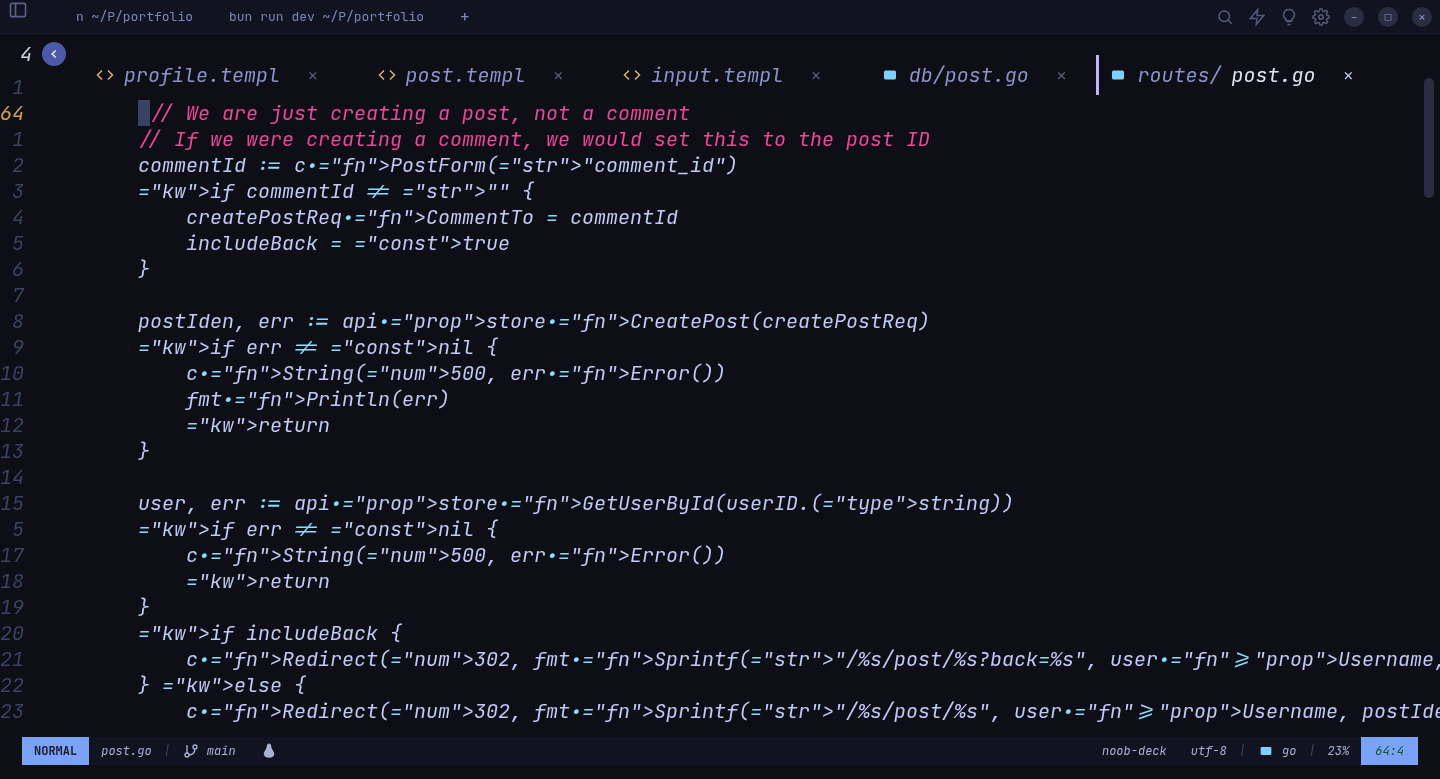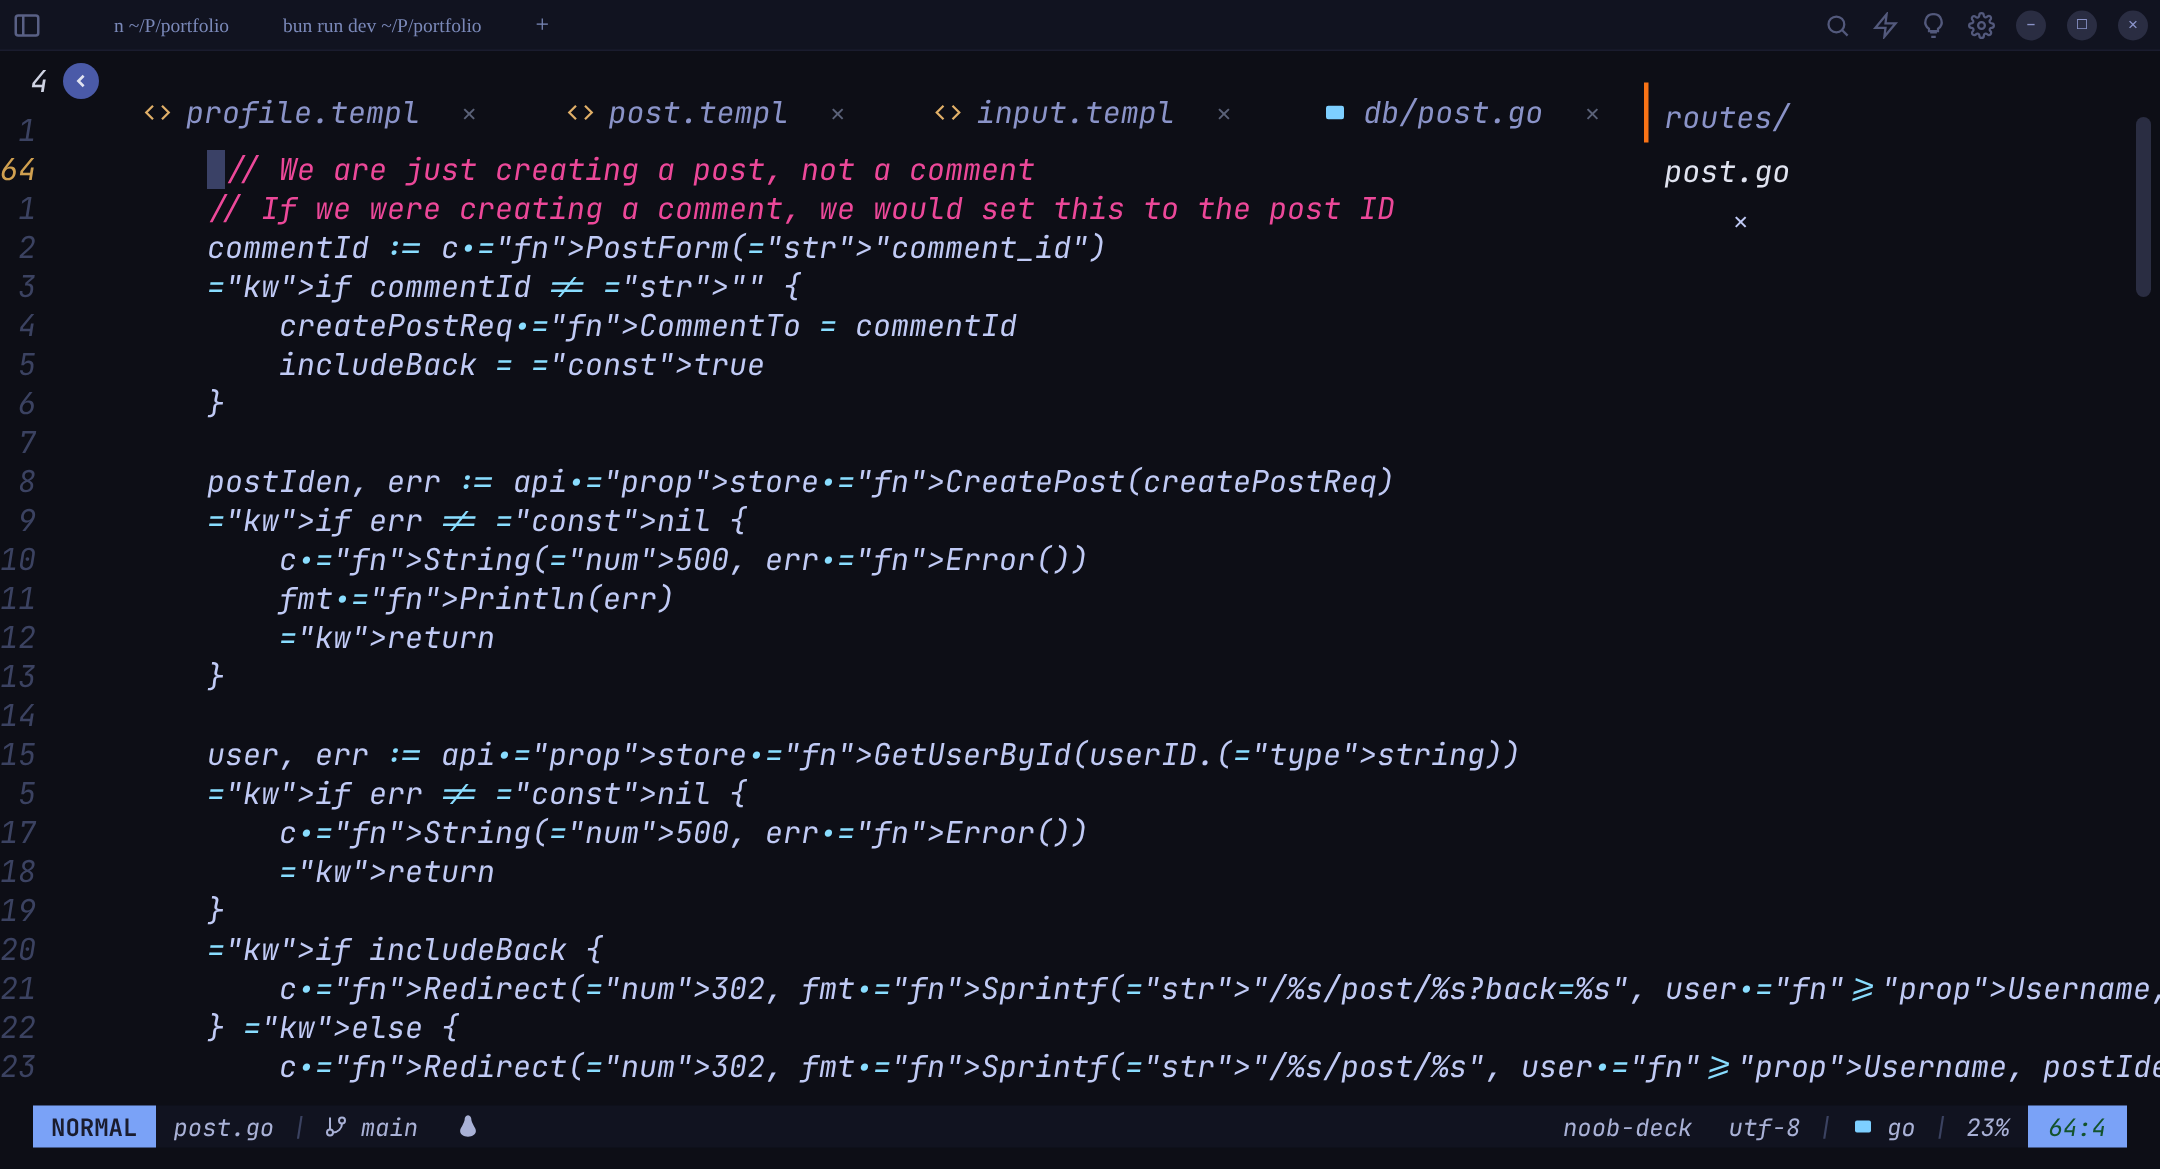--- a/index.html
+++ b/index.html
@@ -14,21 +14,21 @@
   position: relative;
 }
 .window-chrome {
   height: 34px;
   background: #111320;
   display: flex;
   align-items: center;
   padding: 0 8px;
   border-bottom: 1px solid #1a1c2e;
 }
-.chrome-left { display: flex; align-items: center; gap: 0; flex: 1; font-family: Liberation Serif, serif; }
+.chrome-left { display: flex; align-items: flex-start; gap: 0; flex: 1; }
 .panel-icon { width: 20px; height: 20px; margin-right: 30px; opacity: .6; }
 .os-tab {
   padding: 0 18px;
   height: 34px;
   display: flex;
   align-items: center;
   font-size: 13px;
   color: #7a88b8;
   cursor: pointer;
 }
@@ -53,39 +53,39 @@
   gap: 10px;
   padding: 0 10px;
   height: 40px;
   font-style: italic;
   font-size: 20px;
   margin-top: 42px;
 }
 .buftab .nm { color: #8a93c8; }
 .buftab.active .nm { color: #8a93c8; }
 .buftab.active .nm.bright { color: #e0e3f0; font-style: italic; }
-.buftab.active { border-left: 3px solid #f97316; flex-direction: column; }
+.buftab.active { border-left: 3px solid #c4b5fd; }
 .buftab .close { color: #5a6178; font-size: 16px; margin-left: 18px; cursor:pointer; font-style:normal; }
 .buftab .icon { width: 18px; height: 18px; }
 .code-wrap { display: flex; height: 676px; }
 .gutter { width: 90px; text-align: right; padding-right: 18px; color: #3b4261; font-size: 20px; line-height: 26px; font-style: italic;}
 .gutter .cur { color: #d0a050; }
 .code { flex: 1; font-size: 20px; line-height: 26px; white-space: pre; color: #c0caf5; font-style: italic;}
 .cm { color: #ec4899; }
 .op { color: #89ddff; }
 .cursor-col { display:inline-block; width:12px; background:#3a4166; }
 .statusline {
   position: absolute;
   bottom: 14px;
   left: 22px;
   right: 22px;
   height: 28px;
   display: flex;
   align-items: center;
-  font-size: 16px;
+  font-size: 12px;
   font-style: italic;
   background: #111320;
 }
 .sl-mode { background: #7aa2f7; color: #1a1c2e; padding: 0 12px; font-weight: bold; height: 28px; display:flex; align-items:center; font-style:normal;}
 .sl-seg { padding: 0 12px; color: #a9b1d6; display:flex; align-items:center; gap:8px; height:28px;}
 .sl-sep { color: #3b4261; }
 .sl-spacer { flex: 1; }
 .sl-pos { background: #7aa2f7; color: #14532d; padding: 0 14px; height:28px; display:flex; align-items:center;}
 svg { display: block; }
 .scrollbar { position:absolute; right:6px; top:44px; width:10px; height:120px; background:#2a2d42; border-radius:5px;}

